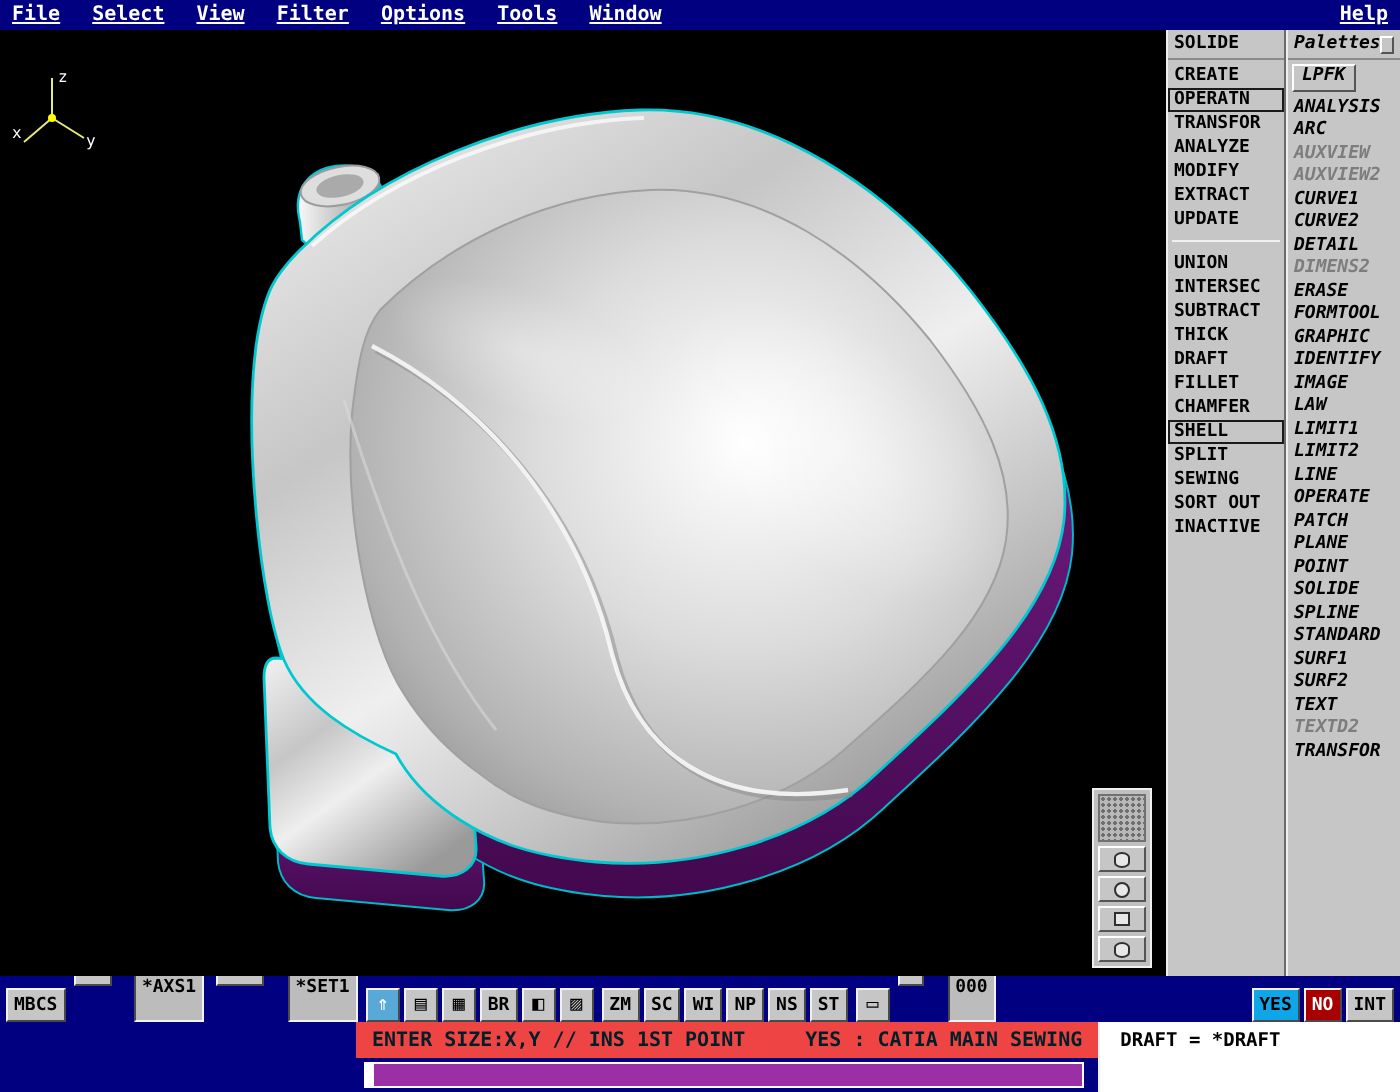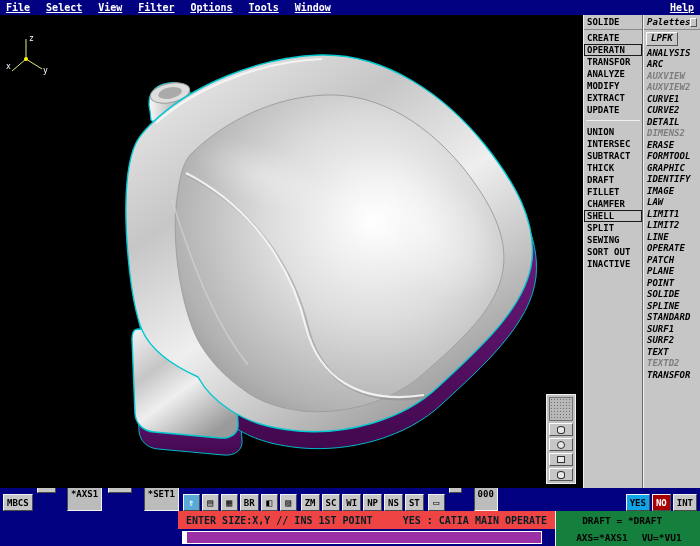--- a/index.html
+++ b/index.html
@@ -69,22 +69,22 @@
   
   .bottombar { height: 35px; display: flex; background: #000080; }
   .bleft { flex: 1; display: flex; flex-direction: column; }
   .brow1 { height: 18px; padding-left: 178px; }
   .msgbar { height: 100%; background: #ef4444; color: #002028; display: flex; align-items: center;
             padding: 0 8px; gap: 30px; font: bold 10px "DejaVu Sans Mono", monospace; white-space: nowrap; }
   .brow2 { height: 17px; display: flex; align-items: center; padding-left: 182px; }
   .cmd { width: 360px; height: 13px; background: #fff; padding: 1px; display: flex; cursor: text; }
   .cmd-cursor { width: 4px; background: #fff; }
   .cmd-sel { flex: 1; background: #9b2fa5; }
-  .bright { width: 152px; background: #15803d; border-left: 1px solid #f0f0f0;
-            font: bold 9.5px "DejaVu Sans Mono", monospace; color: #000; padding-left: 16px; }
+  .bright { width: 152px; background: #ffffff; border-left: 1px solid #f0f0f0;
+            font: bold 9.5px "DejaVu Sans Mono", monospace; color: #000; }
   .draft { height: 18px; display: flex; align-items: center; padding-left: 10px; white-space: nowrap; }
   .axsvu { height: 17px; display: flex; align-items: center; gap: 14px; padding-left: 4px; white-space: nowrap; }
 </style>
 </head>
 <body>
 
 <div id="screen">
 
   <div class="menubar">
     <div class="menus">
@@ -266,32 +266,28 @@
     <button class="tb yes">YES</button>
     <button class="tb no">NO</button>
     <button class="tb">INT</button>
   </div>
 
   <div class="bottombar">
     <div class="bleft">
       <div class="brow1">
         <div class="msgbar">
           <span>ENTER SIZE:X,Y // INS 1ST POINT</span>
-          <span>YES : CATIA MAIN OPERATE</span>
+          <span>YES : CATIA MAIN SEWING</span>
         </div>
       </div>
       <div class="brow2">
         <div class="cmd">
           <span class="cmd-cursor"></span>
           <span class="cmd-sel"></span>
         </div>
       </div>
     </div>
     <div class="bright">
       <div class="draft">DRAFT = *DRAFT</div>
-      <div class="axsvu">
-        <span>AXS=*AXS1</span>
-        <span>VU=*VU1</span>
-      </div>
     </div>
   </div>
 
 </div>
 
 </body></html>

